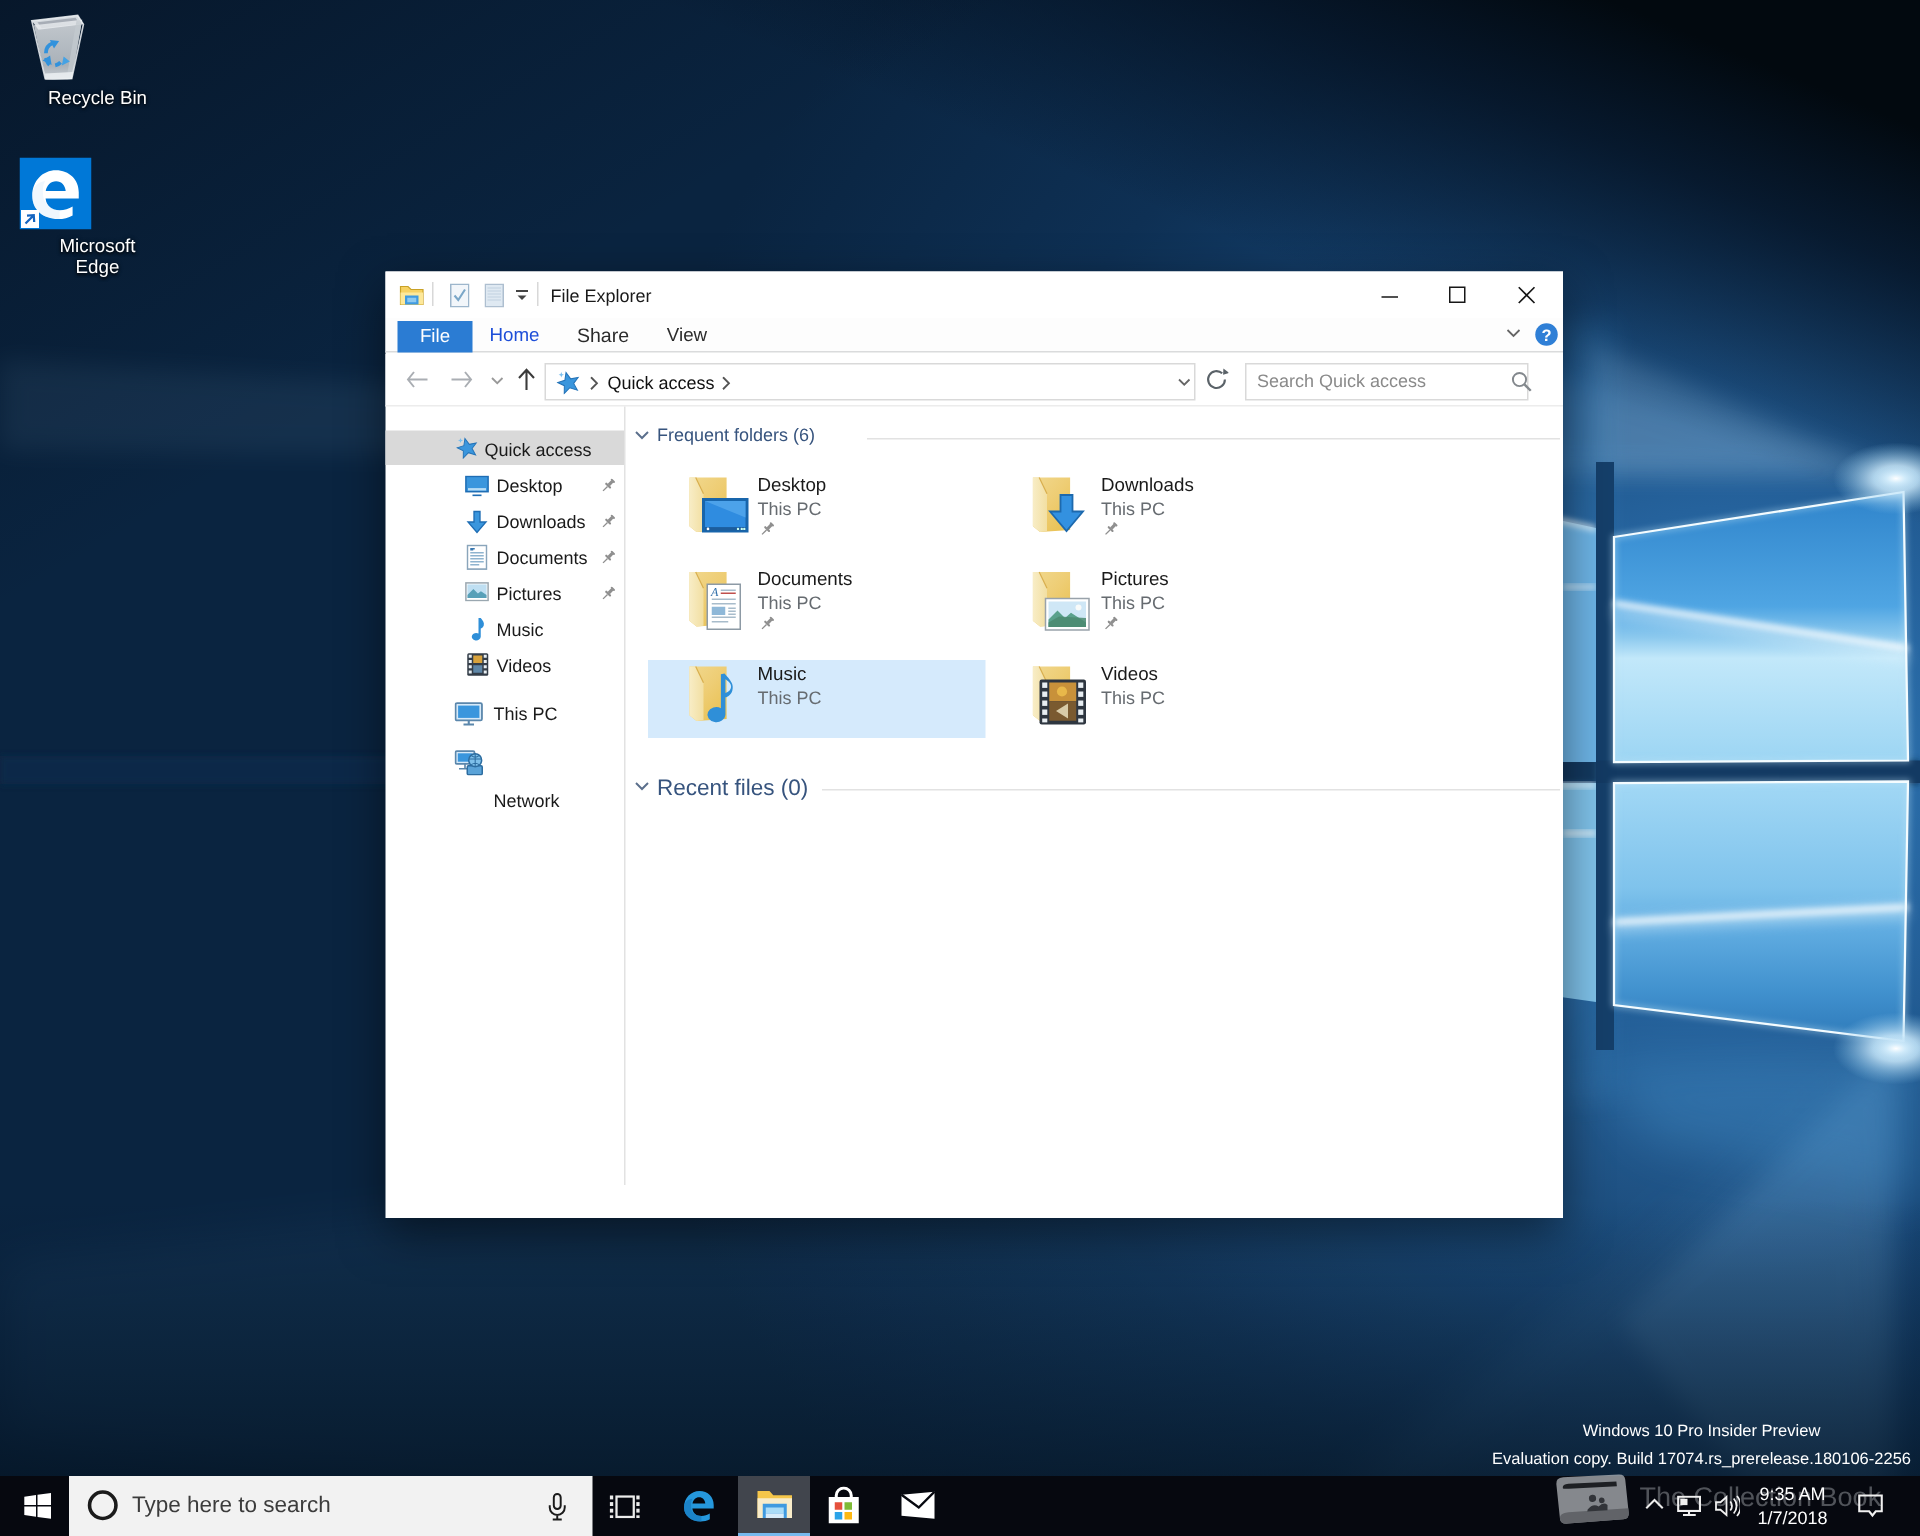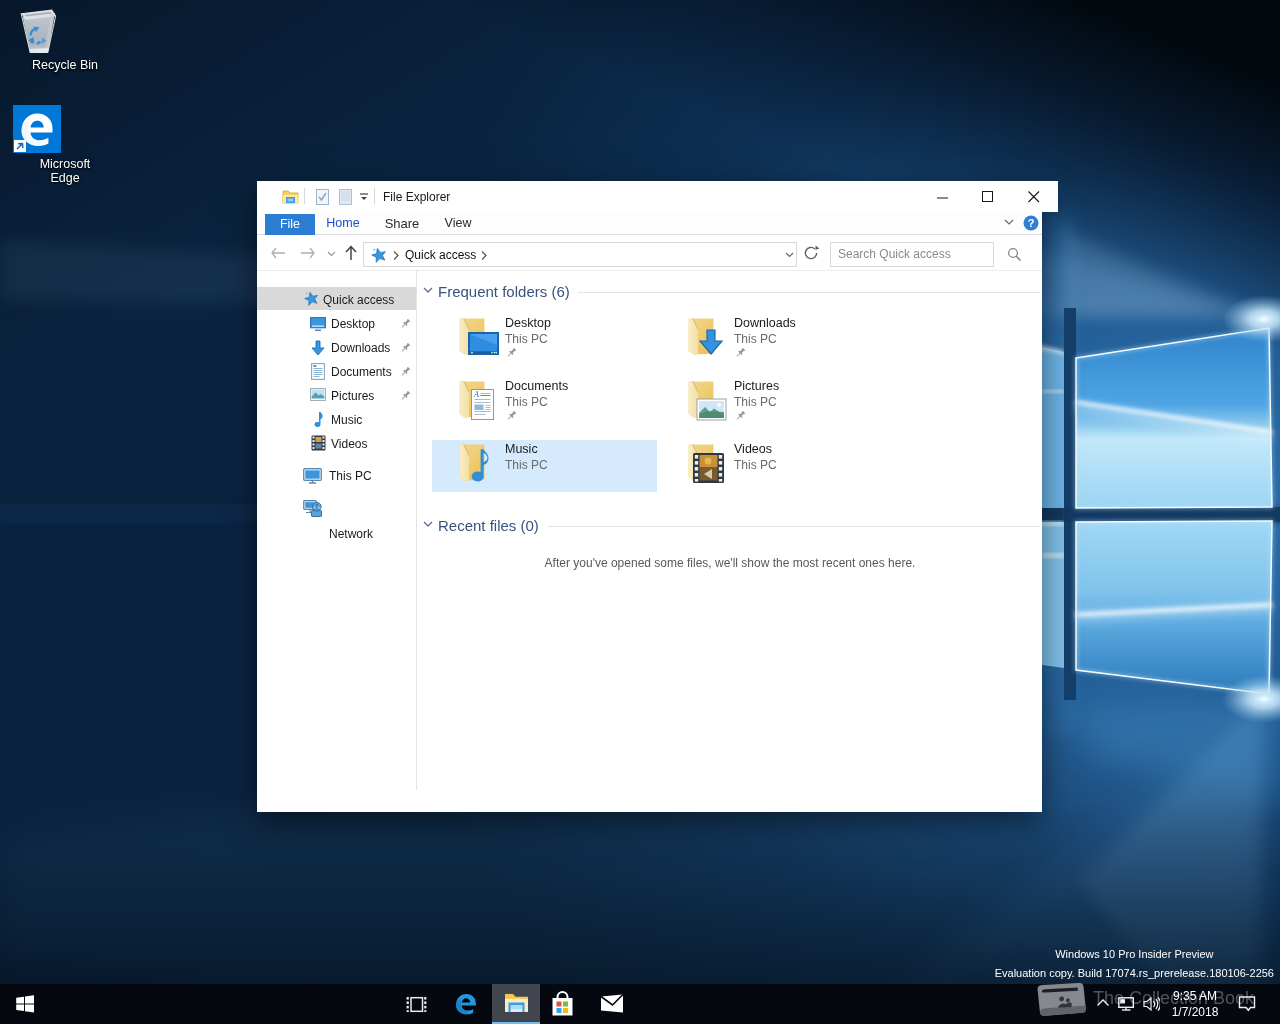--- a/index.html
+++ b/index.html
@@ -152,21 +152,21 @@
 <path d="M8.5,25.5 C8.5,19 13,16.2 17.1,15.7 C16.3,17.1 15.8,18.8 15.6,20.7 L15.6,23.2 C15.6,24.2 15.7,25 15.8,25.8 C16.3,30.8 21.7,35.2 26.7,35.2 L26.7,41 C15.9,41 8.5,35 8.5,25.5 Z" fill="#d4e8f8" opacity="0.35"></path>
 <rect x="1" y="35" width="12" height="12" fill="#fff"></rect>
 <path d="M4,44 l5.5,-5.5 m-4.5,0.3 l4.5,-0.3 0.3,4.5" stroke="#1565c0" stroke-width="1.5" fill="none"></path>
 </svg>
 <div class="dlabel" style="left:0px;top:157px;width:74px">Microsoft<br>Edge</div>
 
 <div class="abs" style="right:6px;bottom:42px;text-align:center;color:#ffffff;font-size:11px;line-height:18.5px;">Windows 10 Pro Insider Preview<br>Evaluation copy. Build 17074.rs_prerelease.180106-2256</div>
 
 <div id="win" class="abs" style="left:257px;top:181px;width:785px;height:631px;background:#fff;box-shadow:0 10px 30px rgba(0,0,0,0.5);font-size:12px;color:#1a1a1a;">
 
-  <div class="abs" style="left:0;top:0;width:100%;height:31px;background:#fff;margin-left:16px;">
+  <div class="abs" style="left:0;top:0;width:100%;height:31px;background:#fff;">
     <svg class="abs" style="left:9px;top:8px" width="19" height="16" viewBox="0 0 19 16">
       <path d="M1,2 L6,2 L8,4 L16,4 L16,14 L1,14 Z" fill="#f7d262" stroke="#c9a227" stroke-width="0.8"></path>
       <path d="M1,6 L16,6 L16,14 L1,14 Z" fill="#fde89a"></path>
       <path d="M4,8 h9 v6 h-9 z" fill="#3f9ae0"></path>
       <path d="M5.5,9.5 h6 v3 h-6 z" fill="#8ec9ef"></path>
     </svg>
     <div class="abs" style="left:31px;top:7px;width:1px;height:16px;background:#d8d8d8"></div>
     <svg class="abs" style="left:43px;top:8px" width="13" height="16" viewBox="0 0 13 16">
       <rect x="0.5" y="0.5" width="12" height="15" fill="#f2f6fa" stroke="#9db6cc"></rect>
       <path d="M3,8 l2.5,3 L10,4" stroke="#7ba7c8" stroke-width="1.4" fill="none"></path>
@@ -233,21 +233,21 @@
           <path d="M1,0.5 l4,4 -4,4" stroke="#555" stroke-width="1.2" fill="none"></path>
         </svg>
       <svg class="abs" style="left:421px;top:9px" width="9" height="6" viewBox="0 0 9 6">
           <path d="M1,1 l3.5,3.5 L8,1" stroke="#666" stroke-width="1.2" fill="none"></path>
         </svg>
     </div>
     <svg class="abs" style="left:546px;top:9px" width="16" height="16" viewBox="0 0 16 16">
       <path d="M13.6,8 a5.6,5.6 0 1 1 -1.8,-4.1" stroke="#5a6268" stroke-width="1.4" fill="none"></path>
       <path d="M12.6,0.6 l-0.2,4.2 4,-1.2 z" fill="#5a6268"></path>
     </svg>
-    <div class="abs" style="left:573px;top:6px;width:164px;height:25px;background:#fff;border:1px solid #d9d9d9;">
+    <div class="abs" style="left:573px;top:6px;width:189px;height:25px;background:#fff;border:1px solid #d9d9d9;">
       <div class="abs" style="left:7px;top:4px;font-size:12px;color:#8a8a8a;">Search Quick access</div>
       <svg class="abs" style="left:176px;top:4px" width="15" height="15" viewBox="0 0 15 15">
           <circle cx="6" cy="6" r="4.4" fill="none" stroke="#83888d" stroke-width="1.3"></circle>
           <path d="M9.3,9.3 L13.5,13.5" stroke="#83888d" stroke-width="1.6"></path>
         </svg>
     </div>
   </div>
 
   <div class="abs" style="left:0;top:90px;width:160px;height:519px;border-right:1px solid #e2e2e2;">
     <div class="abs" style="left:0;top:16px;width:159px;height:23px;background:#d9d9d9;"></div>
@@ -352,21 +352,21 @@
       <circle cx="13.8" cy="6.8" r="4.3" fill="#7ec0ea" stroke="#2d6da0" stroke-width="1"></circle>
       <path d="M9.7,6 h8.2 M13.8,2.5 v8.6 M11.2,3.8 c1.7,1.3 3.5,1.3 5.2,0 M11.2,9.8 c1.7,-1.3 3.5,-1.3 5.2,0" stroke="#2d6da0" stroke-width="0.7" fill="none"></path>
     </svg>
     <div class="abs" style="left:72px;top:231px;font-size:12px;margin-top:25px;">Network</div>
   </div>
 
   <div class="abs" style="left:161px;top:90px;width:624px;height:519px;">
     <svg class="abs" style="left:5px;top:16px" width="10" height="7" viewBox="0 0 10 7">
         <path d="M1,1 l4,4 4,-4" stroke="#5b6f8c" stroke-width="1.3" fill="none"></path>
       </svg>
-    <div class="abs" style="left:20px;top:12px;font-size:15px;color:#37547e;">Frequent folders (6)</div>
+    <div class="abs" style="left:20px;top:12px;font-size:12px;color:#37547e;">Frequent folders (6)</div>
     <div class="abs" style="left:160px;top:20.5px;width:462px;height:1px;background:#e2e2e2;"></div>
 
     <div class="abs" style="left:14px;top:168.5px;width:225px;height:52px;background:#d5eafc;"></div>
 
     <svg class="abs" style="left:41px;top:46px" width="44" height="42" viewBox="0 0 44 42">
       <path d="M0.6,1.4 L25.4,1.4 L25.4,36.4 L5.4,37.6 L0.6,33.8 Z" fill="url(#fgold)"></path>
       <path d="M0.6,1.4 L4.8,1.4 L10,12.2 L10,37.2 L5.4,37.6 L0.6,33.8 Z" fill="url(#fspine)"></path>
       <path d="M4.8,1.4 L10,12.2" stroke="#d8ae4e" stroke-width="0.8" fill="none"></path>
       <g>
         <rect x="9" y="15" width="31" height="23" fill="#1865ab"></rect>
@@ -487,21 +487,20 @@
         <path d="M16,31 l8,-5 v10 z" fill="#d8cba8"></path>
       </g>
     </svg>
     <div class="abs" style="left:316px;top:171px;font-size:12.5px;color:#1a1a1a;">Videos</div>
     <div class="abs" style="left:316px;top:187px;font-size:12px;color:#666b70;">This PC</div>
     <svg class="abs" style="left:5px;top:250px" width="10" height="7" viewBox="0 0 10 7">
         <path d="M1,1 l4,4 4,-4" stroke="#5b6f8c" stroke-width="1.3" fill="none"></path>
       </svg>
     <div class="abs" style="left:20px;top:246px;font-size:15px;color:#37547e;">Recent files (0)</div>
     <div class="abs" style="left:130px;top:254.5px;width:492px;height:1px;background:#e2e2e2;"></div>
-    <div class="abs" style="left:0px;top:285px;width:624px;text-align:center;font-size:12px;color:#595959;">After you've opened some files, we'll show the most recent ones here.</div>
   </div>
 
 </div>
 
 <div id="taskbar" class="abs" style="left:0;top:984px;width:1280px;height:40px;background:#06080f;">
 
 <div class="abs" style="left:1093px;top:4px;font-size:18px;color:rgba(160,165,172,0.48);white-space:nowrap;">The Collection Book</div>
 <svg class="abs" style="left:1029px;top:-3px" width="64" height="43" viewBox="0 0 64 43" opacity="0.72">
   <g transform="rotate(-6 32 21)">
   <path d="M10,6 Q10,2 15,2 L52,4 Q56,4.2 56,8 L56,30 Q56,34 52,34 L15,33 Q10,33 10,29 Z" fill="#b7babe"></path>
@@ -515,20 +514,30 @@
 
   <svg class="abs" style="left:15px;top:10px" width="20" height="20" viewBox="0 0 20 20">
     <g fill="#fff">
       <polygon points="1.2,3.8 9,2.7 9,9.4 1.2,9.4"></polygon>
       <polygon points="10,2.55 19,1.3 19,9.4 10,9.4"></polygon>
       <polygon points="1.2,10.4 9,10.4 9,17.1 1.2,16"></polygon>
       <polygon points="10,10.4 19,10.4 19,18.5 10,17.25"></polygon>
     </g>
   </svg>
 
+  <div class="abs" style="left:46px;top:0;width:349px;height:40px;background:#f2f2f2;">
+    <svg class="abs" style="left:12px;top:9px" width="21" height="21" viewBox="0 0 21 21">
+        <circle cx="10.5" cy="10.5" r="8.8" fill="none" stroke="#1b1b1b" stroke-width="2.4"></circle>
+      </svg>
+    <div class="abs" style="left:42px;top:11px;font-size:15px;color:#3c3c3c;">Type here to search</div>
+    <svg class="abs" style="left:319px;top:11px" width="13" height="19" viewBox="0 0 13 19">
+      <rect x="4.2" y="1" width="4.6" height="10" rx="2.3" fill="none" stroke="#1b1b1b" stroke-width="1.3"></rect>
+      <path d="M1.5,8.5 v1.5 a5,5 0 0 0 10,0 V8.5 M6.5,15 v3 M3.5,18 h6" stroke="#1b1b1b" stroke-width="1.3" fill="none"></path>
+    </svg>
+  </div>
 
   <svg class="abs" style="left:406px;top:11px" width="21" height="19" viewBox="0 0 21 19">
     <rect x="5" y="2.7" width="11.5" height="13.6" fill="none" stroke="#ececec" stroke-width="1.5"></rect>
     <g fill="#ececec">
       <rect x="0.6" y="2" width="2.2" height="2.6"></rect>
         <rect x="0.6" y="6.4" width="2.2" height="2.6"></rect>
         <rect x="0.6" y="10.8" width="2.2" height="2.6"></rect>
         <rect x="0.6" y="15.2" width="2.2" height="1.8"></rect>
       <rect x="18.2" y="2" width="2.2" height="2.6"></rect>
         <rect x="18.2" y="6.4" width="2.2" height="2.6"></rect>

